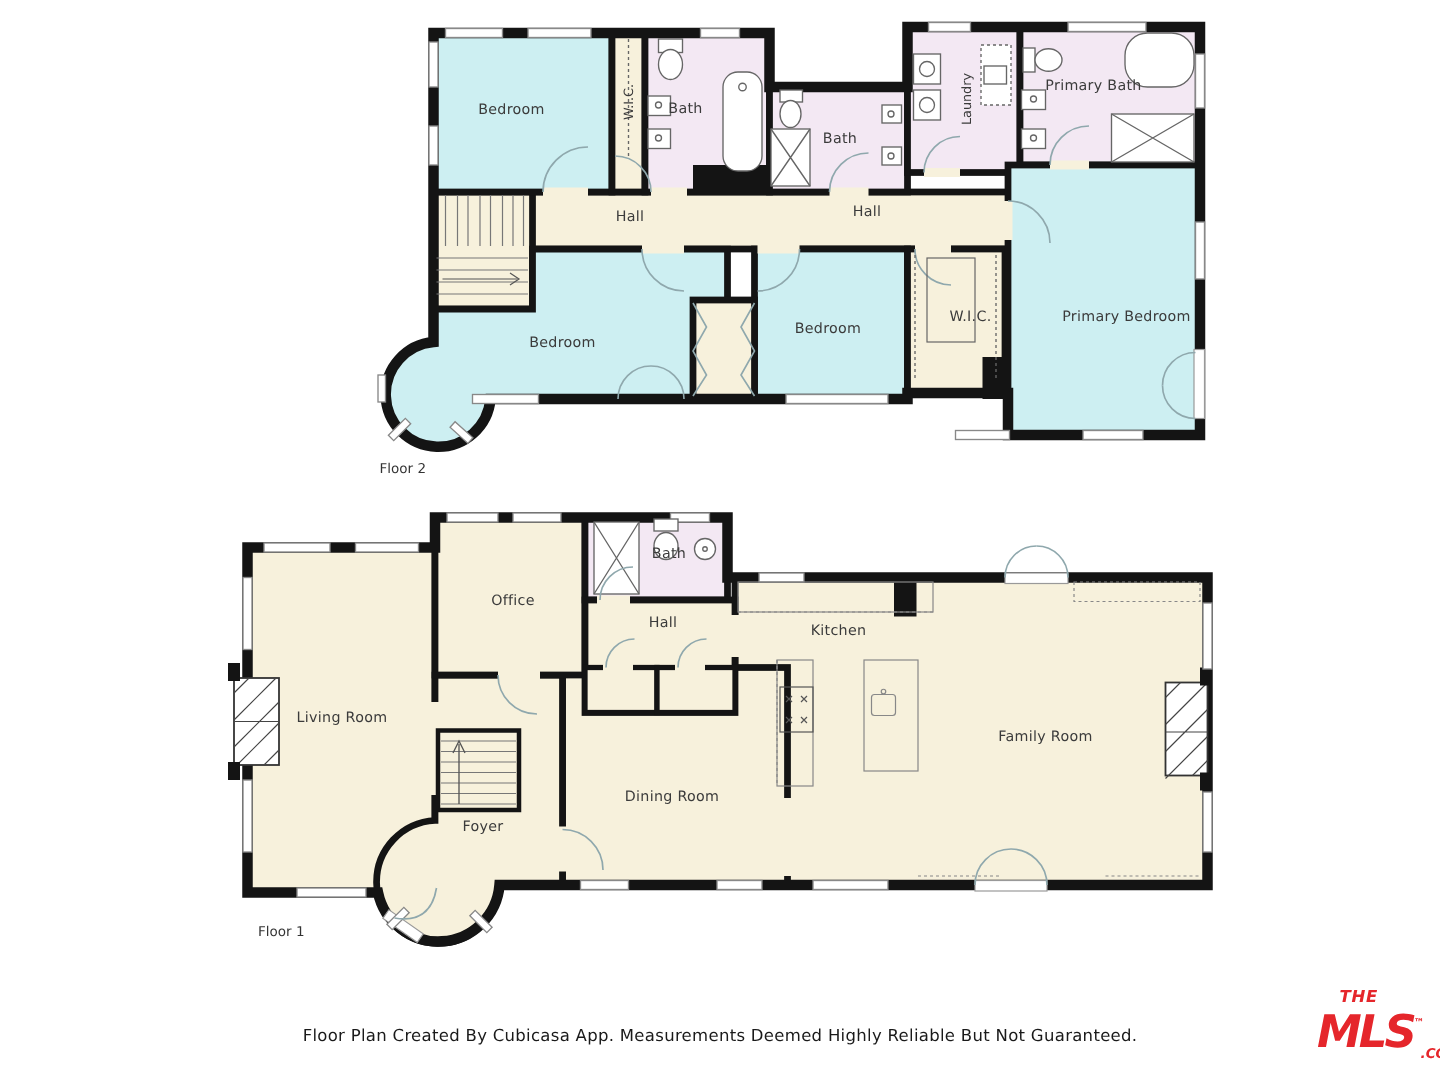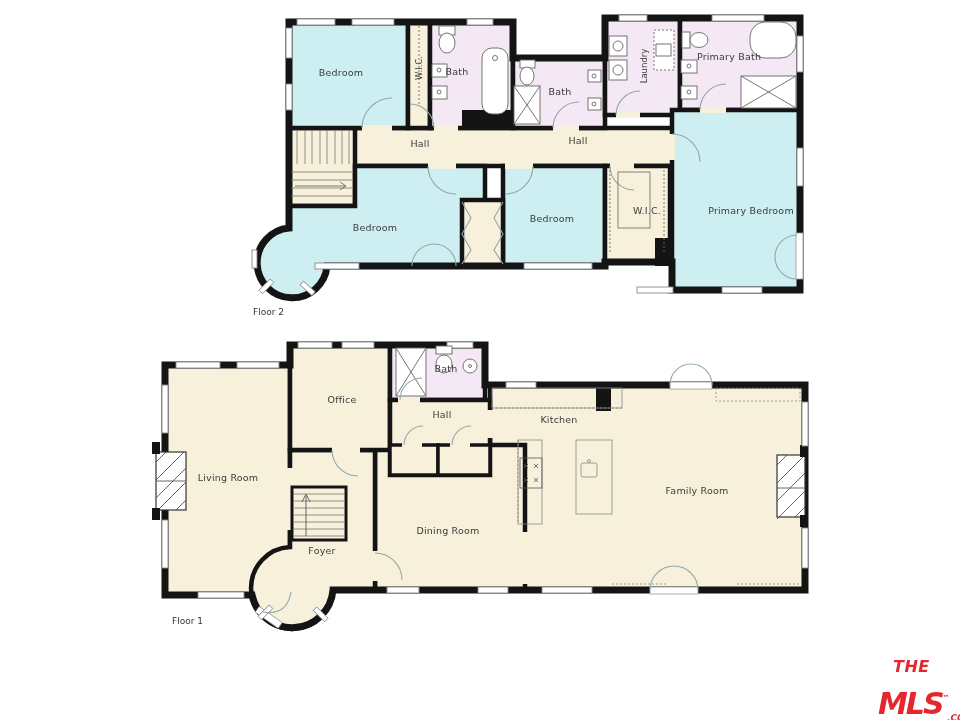--- a/index.html
+++ b/index.html
@@ -6,22 +6,22 @@
   .page{position:relative;width:960px;height:720px;background:#ffffff;overflow:hidden;
         font-family:"DejaVu Sans","Liberation Sans",sans-serif;}
   svg{position:absolute;left:0;top:0;}
   .rlabel{font-size:9.5px;fill:#3b3b3b;letter-spacing:.2px;}
   .rlabel-sm{font-size:8.5px;fill:#3b3b3b;}
   .flabel{font-size:9px;fill:#333;}
   .footer{position:absolute;left:0;right:0;top:684px;text-align:center;
           font-size:11px;color:#1a1a1a;letter-spacing:.2px;}
   .logo{position:absolute;left:878px;top:659px;width:80px;color:#e5262b;
         font-style:italic;font-weight:bold;line-height:1;}
-  .logo .l1{font-size:16px;margin-left:15px;letter-spacing:.5px;}
-  .logo .l2{font-size:30px;letter-spacing:-2px;margin-top:14px;}
+  .logo .l1{font-size:11px;margin-left:15px;letter-spacing:.5px;}
+  .logo .l2{font-size:30px;letter-spacing:-2px;margin-top:4px;}
   .logo .l2 sup{font-size:7px;font-style:normal;vertical-align:14px;letter-spacing:0;}
   .logo .l3{font-size:9px;margin-left:69px;margin-top:-5px;letter-spacing:0;}
 </style>
 </head>
 <body>
 
 <div class="page">
 <svg width="960" height="720" viewBox="0 0 960 720">
 
   <g stroke-linejoin="miter">
@@ -287,19 +287,20 @@
     <text class="rlabel" text-anchor="middle" x="446" y="372">Bath</text>
     <text class="rlabel" text-anchor="middle" x="442" y="418">Hall</text>
     <text class="rlabel" text-anchor="middle" x="559" y="423">Kitchen</text>
     <text class="rlabel" text-anchor="middle" x="697" y="494">Family Room</text>
     <text class="rlabel" text-anchor="middle" x="448" y="534">Dining Room</text>
     <text class="rlabel" text-anchor="middle" x="322" y="554">Foyer</text>
     <text class="flabel" x="172" y="624">Floor 1</text>
   </g>
 </svg>
 
+<div class="footer">Floor Plan Created By Cubicasa App. Measurements Deemed Highly Reliable But Not Guaranteed.</div>
 
 <div class="logo">
   <div class="l1">THE</div>
   <div class="l2"><span>MLS</span><sup>™</sup></div>
   <div class="l3">.COM</div>
 </div>
 </div>
 
 </body></html>

